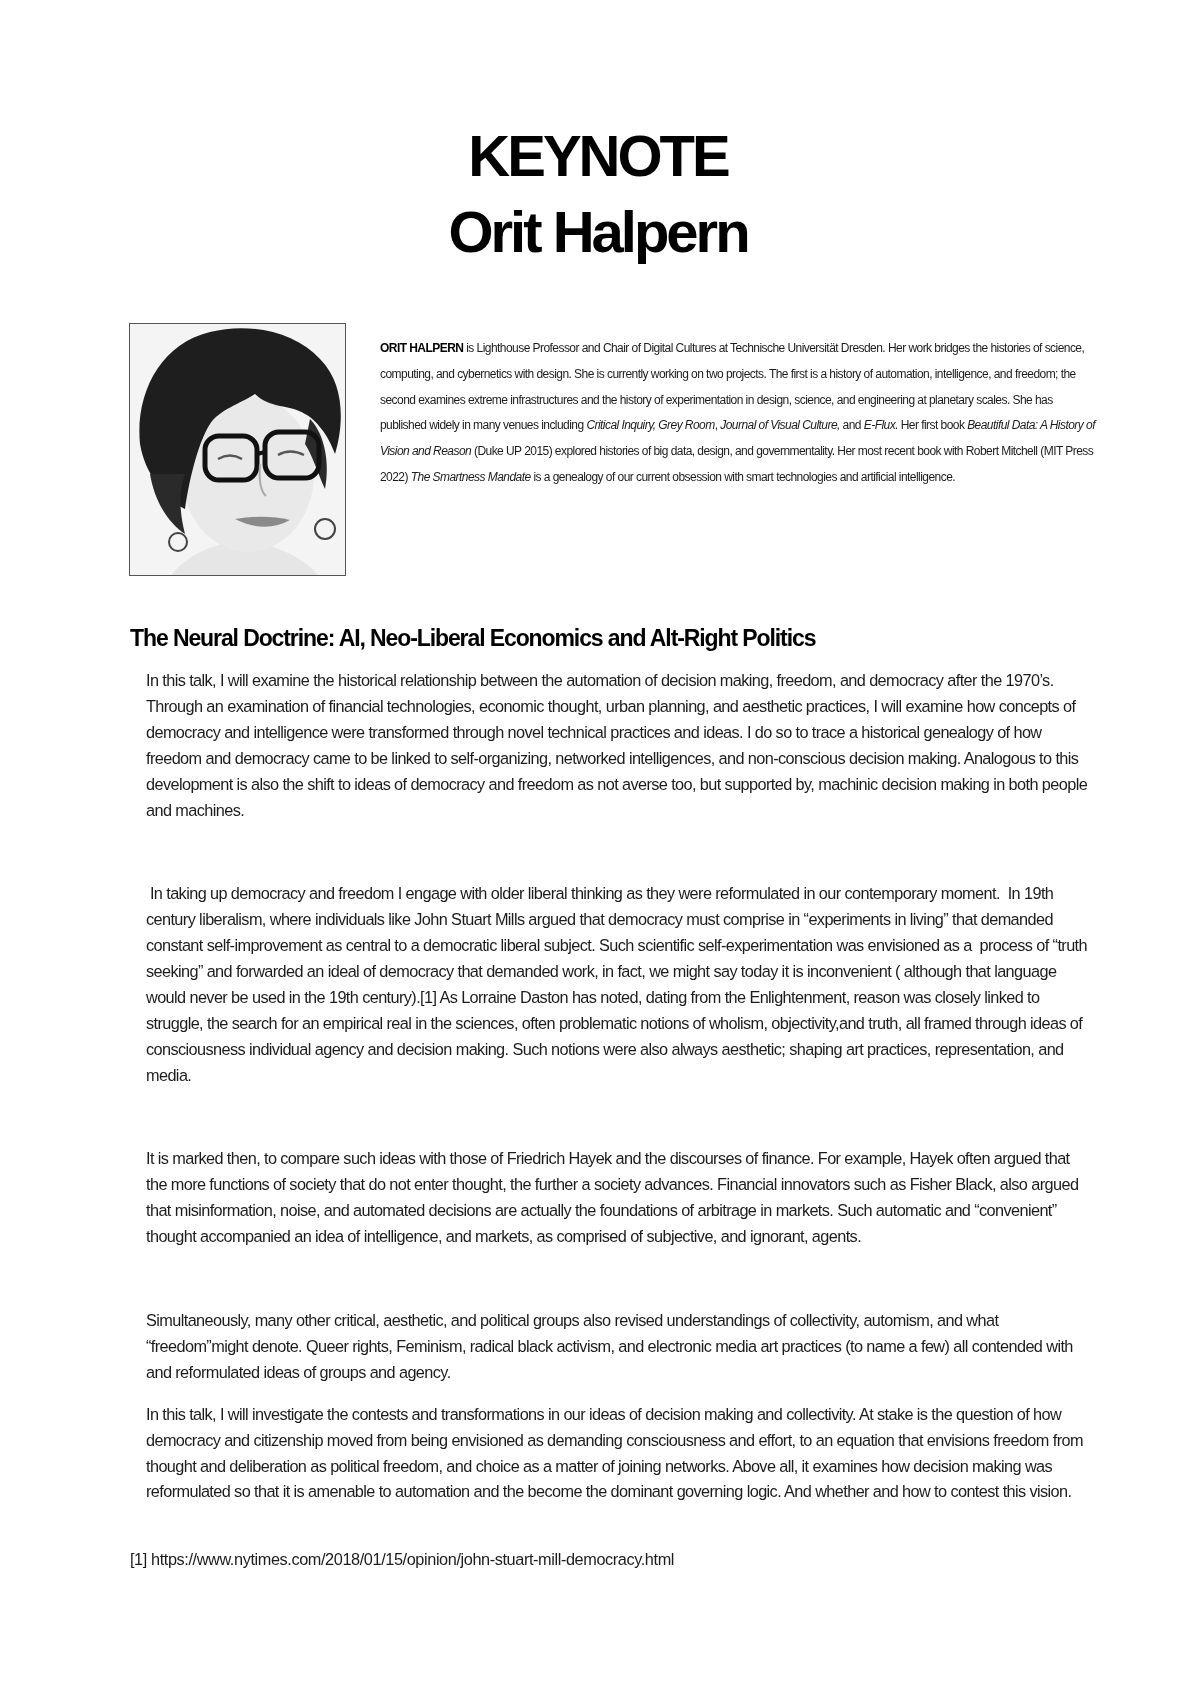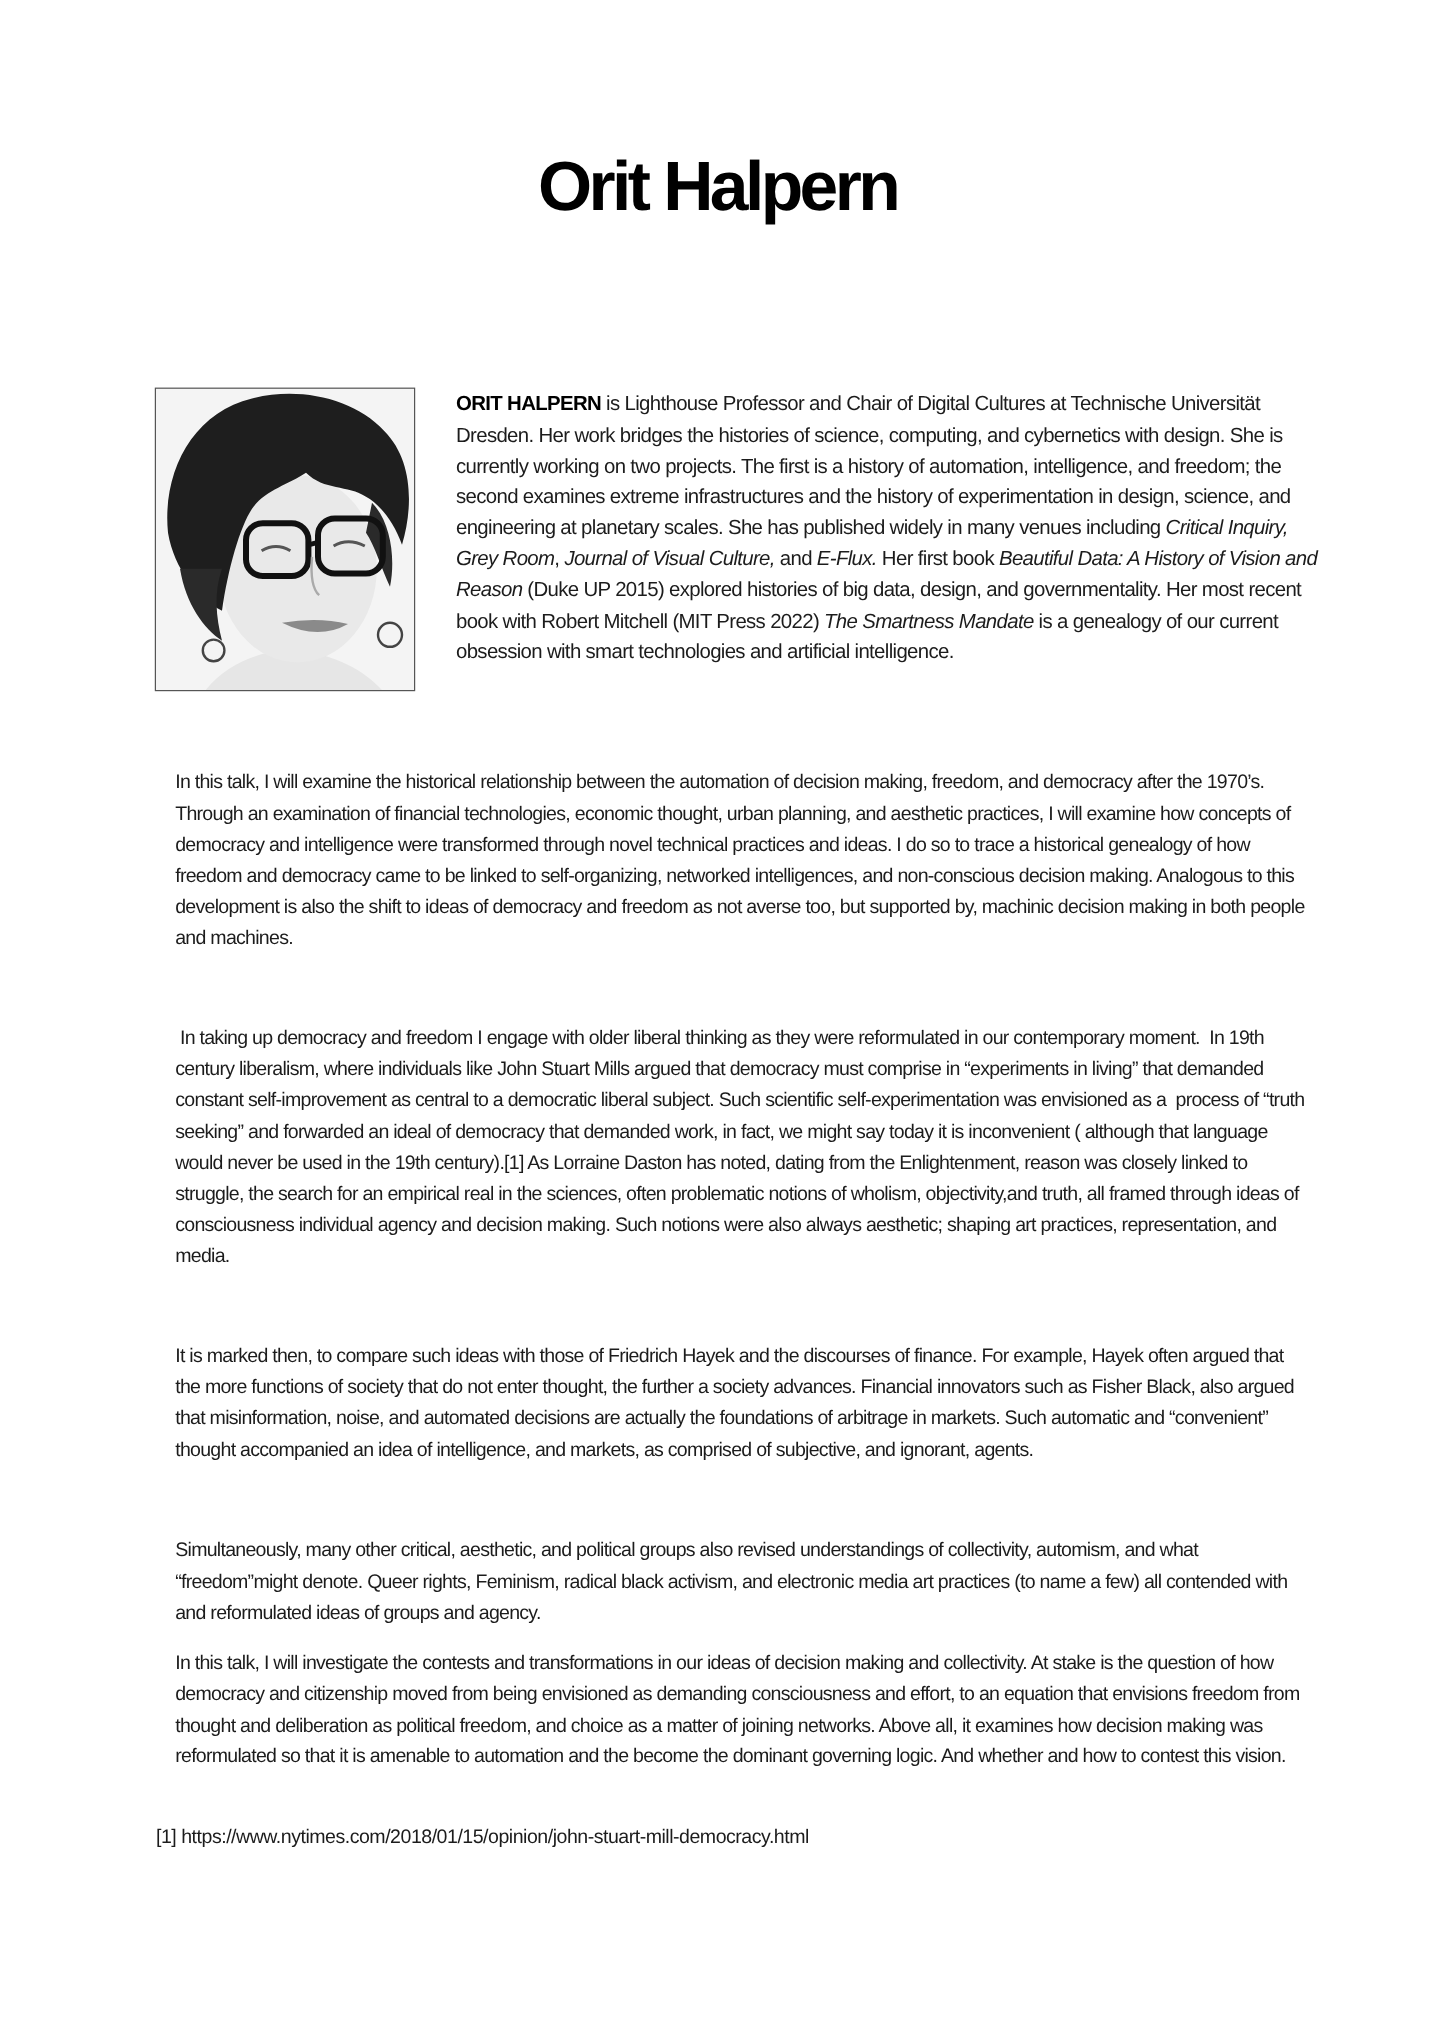--- a/index.html
+++ b/index.html
@@ -14,22 +14,22 @@
     .title-line {
       font-family: "Liberation Sans", sans-serif; font-weight: 700;
       font-size: 58px; line-height: 76px; letter-spacing: -3px; color: #000;
     }
     .portrait {
       position: absolute; left: 129px; top: 323px; width: 217px; height: 253px;
       border: 1px solid #555; box-sizing: border-box; overflow: hidden;
       background: #f3f3f3;
     }
     .bio {
-      position: absolute; left: 380px; top: 324px; width: 720px;
-      font-size: 17px; line-height: 25.8px; letter-spacing: -0.55px; color: #1c1c1c;
+      position: absolute; left: 380px; top: 336px; width: 720px;
+      font-size: 12px; line-height: 25.8px; letter-spacing: -0.55px; color: #1c1c1c;
     }
     .bio b { font-weight: 700; color: #000; }
     .talk {
       position: absolute; left: 130px; top: 624px; width: 980px;
     }
     .talk-title {
       font-weight: 700; font-size: 23px; line-height: 28px; letter-spacing: -1.1px;
       color: #000; margin: 0 0 2px 0;
     }
     .para {
@@ -38,20 +38,21 @@
     }
     .gap { height: 25.9px; }
     .footnote {
       font-size: 16.3px; line-height: 25.9px; letter-spacing: -0.4px; color: #1c1c1c;
     }
   </style>
 </head>
 <body>
 
 <div class="title-block">
+  <div class="title-line">KEYNOTE</div>
   <div class="title-line">Orit Halpern</div>
 </div>
 
 <div class="portrait" title="Black and white portrait photo of Orit Halpern wearing large glasses">
   <svg width="217" height="253" viewBox="0 0 217 253">
     <rect width="217" height="253" fill="#f4f4f4"></rect>
 
     <path d="M40 253 C60 225 100 215 120 218 C150 222 175 235 190 253 Z" fill="#e6e6e6"></path>
 
     <ellipse cx="118" cy="150" rx="66" ry="78" fill="#e9e9e9"></ellipse>
@@ -74,20 +75,21 @@
     <circle cx="48" cy="218" r="9" fill="none" stroke="#444" stroke-width="2"></circle>
     <circle cx="195" cy="205" r="10" fill="none" stroke="#444" stroke-width="2"></circle>
   </svg>
 </div>
 
 <div class="bio">
   <b>ORIT HALPERN</b><span> is Lighthouse Professor and Chair of Digital Cultures at Technische Universität Dresden. Her work bridges the histories of science, computing, and cybernetics with design. She is currently working on two projects. The first is a history of automation, intelligence, and freedom;  the second examines extreme infrastructures and the history of experimentation in design, science, and engineering at planetary scales. She has published widely in many venues including </span><i>Critical Inquiry, Grey Room</i><span>, </span><i>Journal of Visual Culture,</i><span> and </span><i>E-Flux.</i><span> Her first book </span><i>Beautiful Data: A History of Vision and Reason</i><span> (Duke UP 2015) explored histories of big data, design, and governmentality. Her most recent book with Robert Mitchell (MIT Press 2022) </span><i>The Smartness Mandate</i><span> is a genealogy of our current obsession with smart technologies and artificial intelligence.</span>
 </div>
 
 <div class="talk">
+  <h2 class="talk-title">The Neural Doctrine: AI, Neo-Liberal Economics and Alt-Right Politics</h2>
   <p class="para">In this talk, I will examine the historical relationship between the automation of decision making, freedom, and democracy after the 1970’s. Through an examination of financial technologies, economic thought, urban planning, and aesthetic practices, I will examine how concepts of democracy and intelligence were transformed through novel technical practices and ideas.  I do so to trace a historical genealogy of how freedom and democracy came to be linked to self-organizing, networked intelligences, and non-conscious decision making. Analogous to this development is also the shift to ideas of democracy and freedom as not averse too, but supported by, machinic decision making in both people and machines.</p>
   <div class="gap"></div>
   <p class="para" style="white-space: pre-wrap;"> In taking up democracy and freedom I engage with older liberal thinking as they were reformulated in our contemporary moment.  In 19th century liberalism, where individuals like John Stuart Mills argued that democracy must comprise in “experiments in living” that demanded constant self-improvement as central to a democratic liberal subject. Such scientific self-experimentation was envisioned as a  process of “truth seeking” and forwarded an ideal of democracy that demanded work, in fact, we might say today it is inconvenient ( although that language would never be used in the 19th century).[1] As Lorraine Daston has noted, dating from the Enlightenment, reason was closely linked to struggle, the search for an empirical real in the sciences, often problematic notions of wholism, objectivity,and truth, all framed through ideas of consciousness individual agency and decision making. Such notions were also always aesthetic; shaping art practices, representation, and media.</p>
   <div class="gap"></div>
   <p class="para">It is marked then, to compare such ideas with those of Friedrich Hayek and the discourses of finance. For example, Hayek often argued that the more functions of society that do not enter thought, the further a society advances. Financial innovators such as Fisher Black, also argued that misinformation, noise, and automated decisions are actually the foundations of arbitrage in markets. Such automatic and “convenient” thought accompanied an idea of intelligence, and markets, as comprised of subjective, and ignorant, agents.</p>
   <div class="gap"></div>
   <p class="para">Simultaneously, many other critical, aesthetic, and political groups also revised understandings of collectivity, automism, and what “freedom”might denote. Queer rights, Feminism, radical black activism, and electronic media art practices (to name a few) all contended with and reformulated ideas of groups and agency.</p>
   <p class="para">In this talk, I will investigate the contests and transformations in our ideas of decision making and collectivity. At stake is the question of how democracy and citizenship moved from being envisioned as demanding consciousness and effort, to an equation that envisions freedom from thought and deliberation as political freedom, and choice as a matter of joining networks. Above all, it examines how decision making was reformulated so that it is amenable to automation and the become the dominant governing logic.  And whether and how to contest this vision.</p>
   <div class="gap"></div>
   <div class="footnote">

